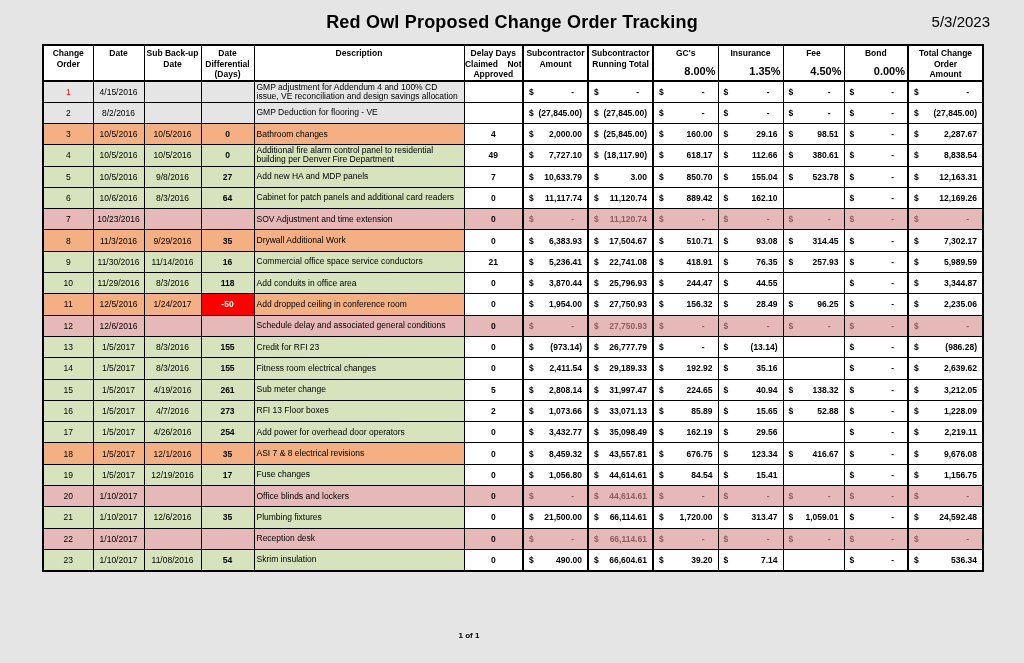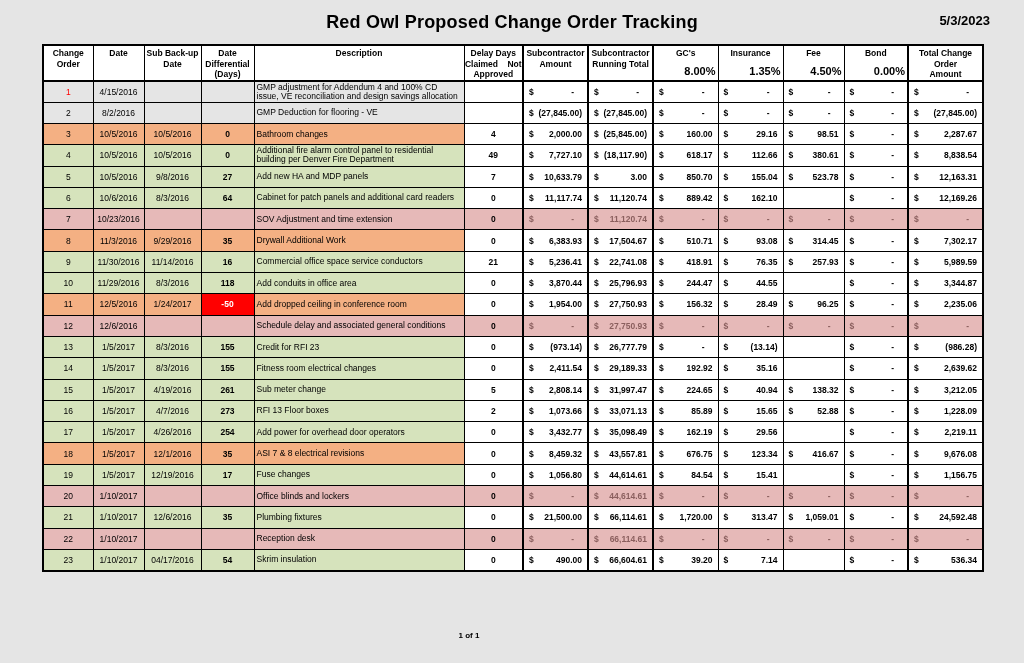--- a/index.html
+++ b/index.html
@@ -2,21 +2,21 @@
 <html><head>
 <meta charset="utf-8">
 <style>
   * { margin:0; padding:0; box-sizing:border-box; }
   html,body { width:1024px; height:663px; background:#ffffff;
     font-family:"Liberation Sans", sans-serif; color:#000; }
   #page { position:relative; width:1024px; height:663px; background:#e5e5e5; overflow:hidden; }
 
   #doc-title { position:absolute; top:12px; left:0; width:1024px; text-align:center;
     font-size:18px; font-weight:bold; letter-spacing:0.2px; }
-  #doc-date { position:absolute; top:13px; right:34px; font-size:13px; font-weight:bold; }
+  #doc-date { position:absolute; top:13px; right:34px; font-size:15px; font-weight:normal; }
   #doc-footer { position:absolute; top:631px; left:0; width:938px; text-align:center;
     font-size:8px; font-weight:bold; }
 
   #co-table { position:absolute; left:42px; top:44px; width:940px;
     border-collapse:collapse; table-layout:fixed; }
   #co-table th, #co-table td { border:1px solid #000; overflow:hidden; }
 
   
   #co-table { border:2px solid #000; }
   #co-table thead th { border-bottom:2px solid #000; }
@@ -1173,21 +1173,21 @@
           <td class="c-money">
             <div class="money dash">
               <span class="dollar">$</span>
               <span class="val">-</span>
             </div>
           </td>
         </tr>
         <tr class="fill-green">
           <td class="c-no">23</td>
           <td class="c-date">1/10/2017</td>
-          <td class="c-subdate">04/17/2016</td>
+          <td class="c-subdate">11/08/2016</td>
           <td class="c-diff">54</td>
           <td class="c-desc">Skrim insulation</td>
           <td class="c-delay">0</td>
           <td class="c-money">
             <div class="money">
               <span class="dollar">$</span>
               <span class="val">490.00</span>
             </div>
           </td>
           <td class="c-money">

